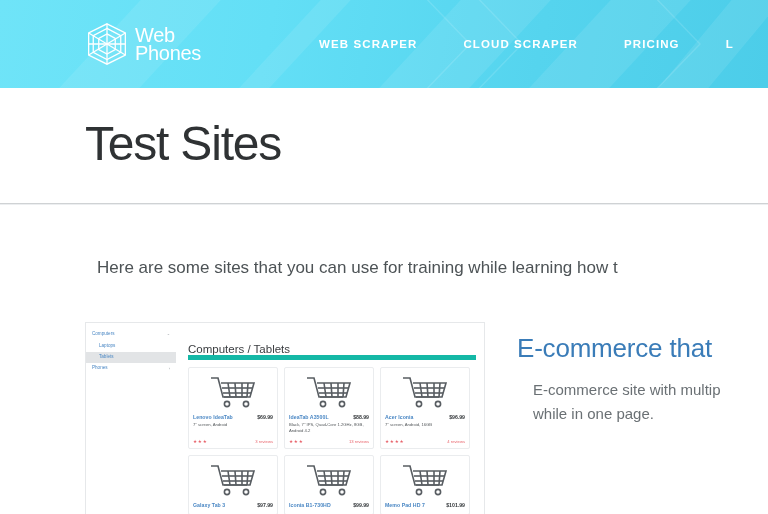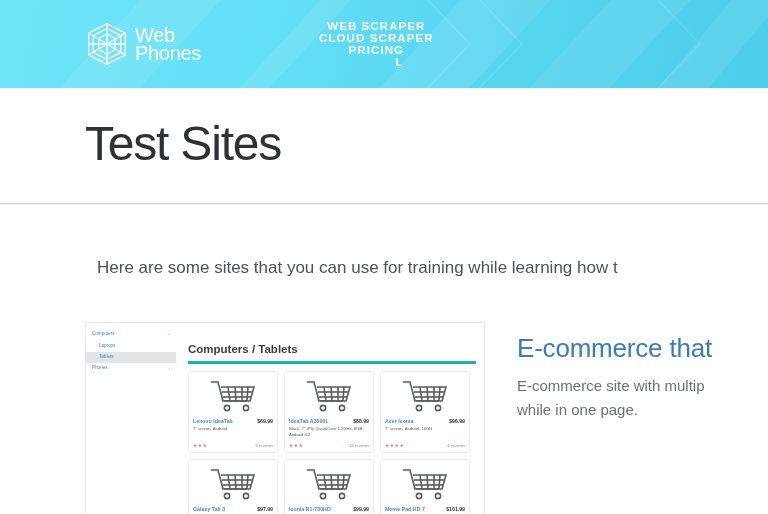--- a/index.html
+++ b/index.html
@@ -55,21 +55,20 @@
     padding-top: 2px;
   }
   .logo-text span { display: block; }
 
   
   .main-nav {
     display: flex;
     align-items: center;
     margin-left: 118px;
     white-space: nowrap;
-    flex-direction: column;
   }
   .nav-item {
     color: #ffffff;
     font-size: 11.5px;
     font-weight: bold;
     letter-spacing: 1.1px;
     text-decoration: none;
     margin-right: 46px;
     text-transform: uppercase;
   }
@@ -139,24 +138,23 @@
   .prev-caret { font-size: 4px; color: #9aa0a6; }
 
   .prev-main {
     flex: 1;
     padding: 20px 8px 0 12px;
     min-width: 0;
   }
   .prev-heading {
     font-size: 11.5px;
     color: #3a3d40;
-    border-bottom: 3px solid #14b8a6;
-    padding-bottom: 6px;
+    border-bottom: 5px solid #14b8a6;
     margin: 0 0 7px 0;
-    font-weight: bold;
+    font-weight: normal;
   }
   .prev-grid {
     display: flex;
     flex-wrap: wrap;
     gap: 6px;
   }
   .prev-card {
     width: 90px;
     border: 1px solid #eaecee;
     border-radius: 2px;
@@ -212,21 +210,21 @@
     color: #3a7cb8;
     margin: 0 0 12px 0;
     font-weight: normal;
     letter-spacing: -0.2px;
     line-height: 1.1;
   }
   .site-info-desc {
     font-size: 15px;
     color: #6a7074;
     line-height: 1.6;
-    margin: 0;
+    margin: 16px;
     font-weight: 300;
   }
   .site-info-desc span { display: block; }
 </style>
 </head>
 <body>
 
 <header class="site-header">
   <svg class="header-pattern" viewBox="0 0 768 88" preserveAspectRatio="none">
     <g fill="#ffffff" opacity="0.085">

